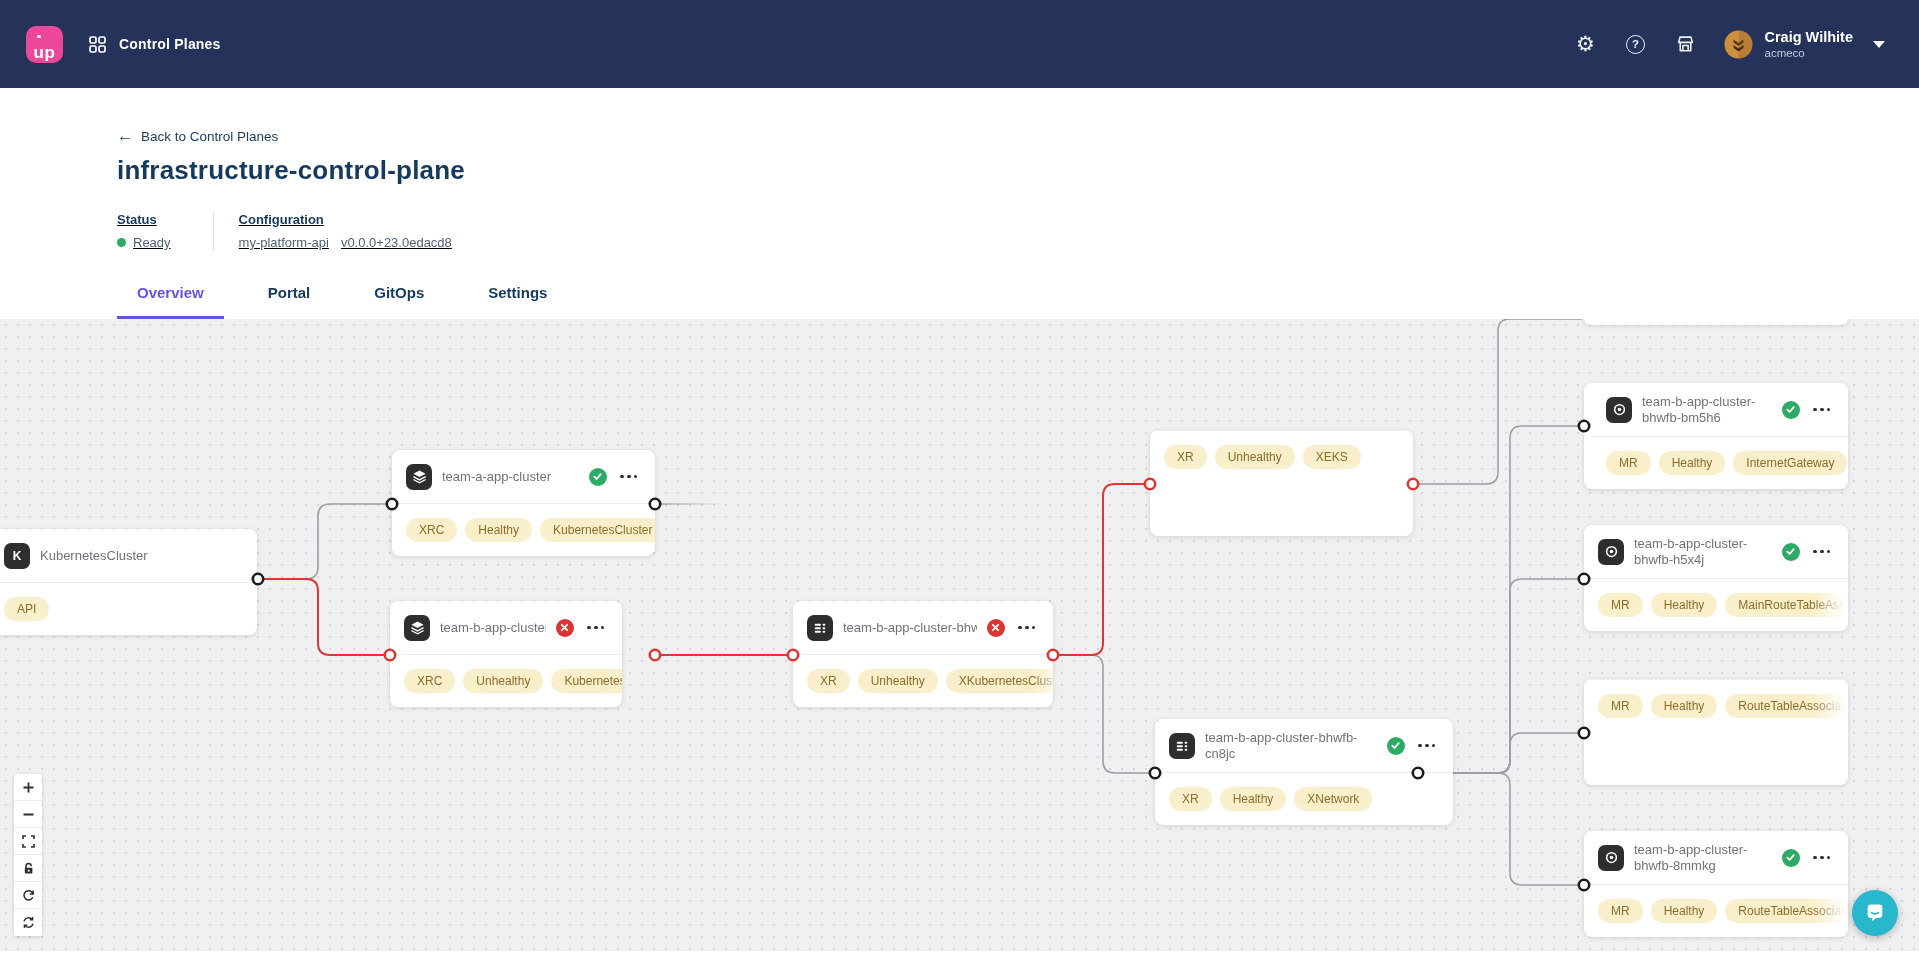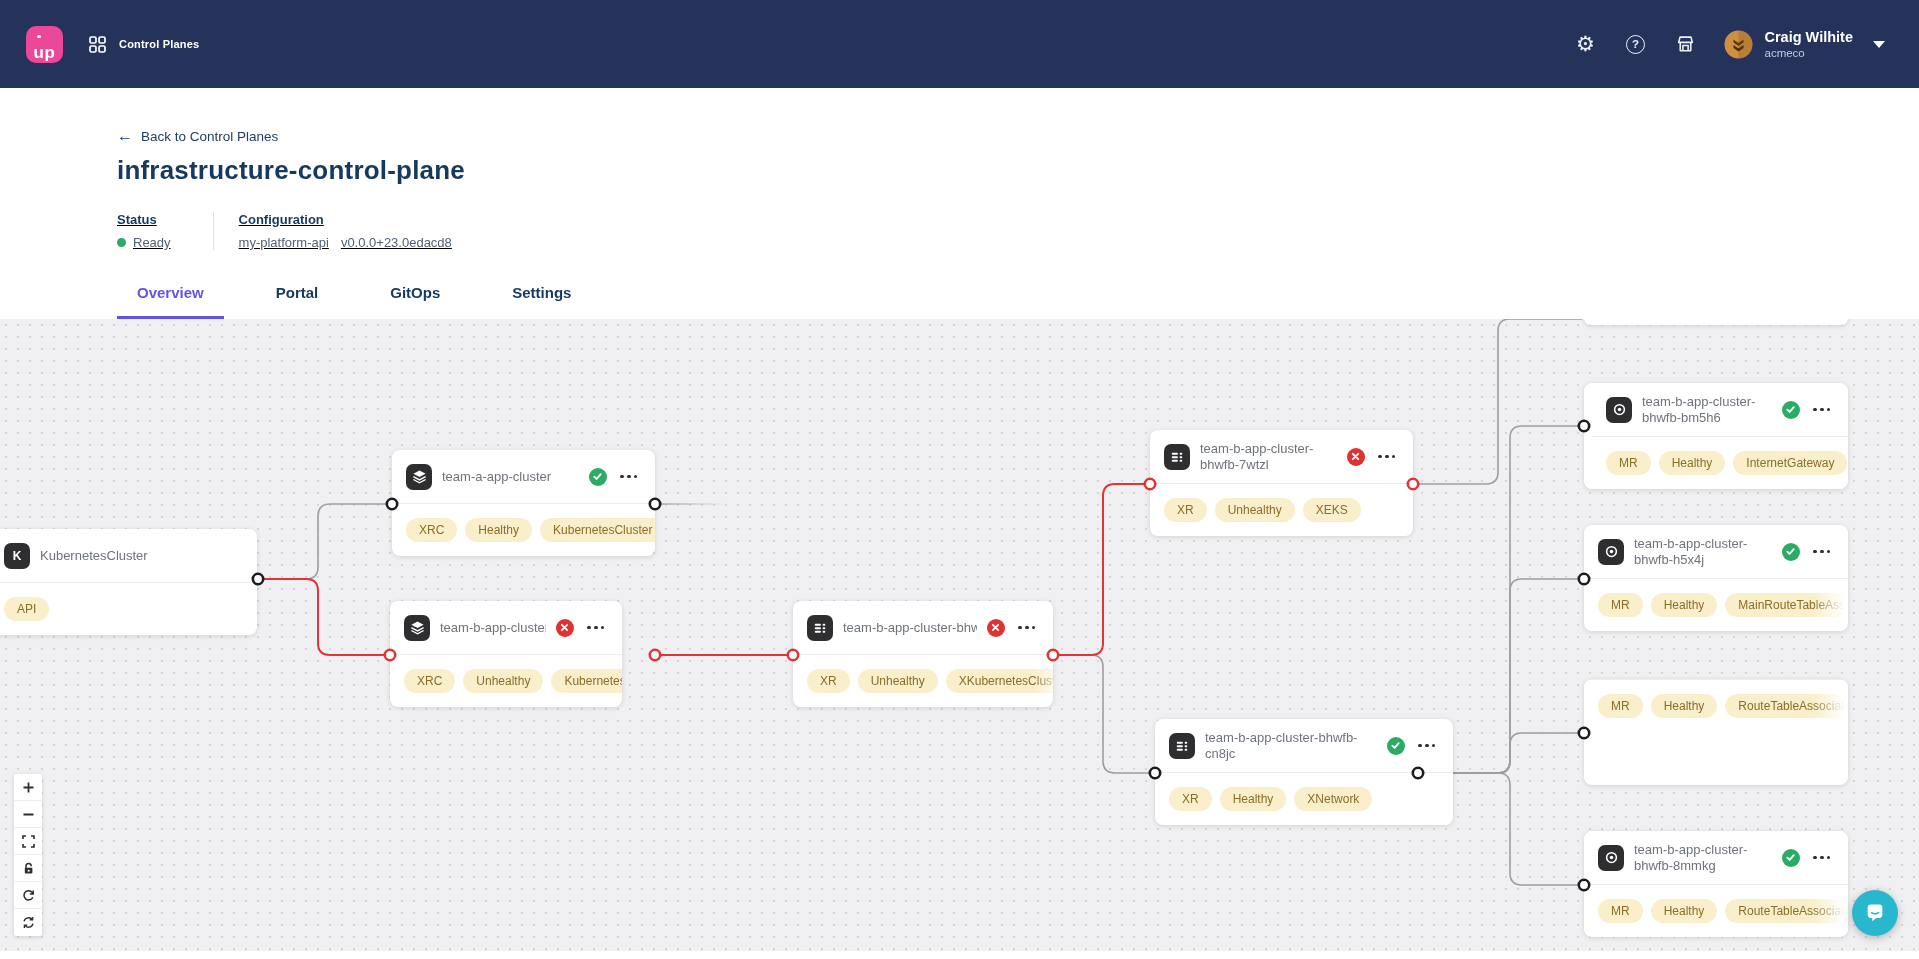--- a/index.html
+++ b/index.html
@@ -9,21 +9,21 @@
   
   .navbar { height:88px; background:#25335B; display:flex; align-items:center;
     padding:0 34px 0 26px; color:#fff; }
   .nav-left { display:flex; align-items:center; gap:22px; }
   .logo { width:37px; height:37px; border-radius:10px; background:#ec4899; position:relative;
     display:flex; align-items:flex-end; justify-content:center; cursor:pointer; }
   .logo span { font-size:17px; font-weight:bold; color:#fff; letter-spacing:.5px; }
   .logo i { position:absolute; width:3.5px; height:3.5px; border-radius:50%; background:#fff;
     top:9px; left:11px; }
   .nav-title-group { display:flex; align-items:center; gap:10px; }
-  .nav-title { font-size:11px; font-weight:bold; letter-spacing:.2px; }
+  .nav-title { font-size:14px; font-weight:bold; letter-spacing:.2px; }
   .nav-spacer { flex:1; }
   .nav-right { display:flex; align-items:center; gap:26px; }
   .nav-ic { width:24px; height:24px; display:flex; align-items:center; justify-content:center;
     cursor:pointer; color:#eef1f8; }
   .help-circle { width:19px; height:19px; border:1.6px solid #eef1f8; border-radius:50%;
     font-size:11.5px; font-weight:bold; display:flex; align-items:center; justify-content:center; }
   .user-chip { display:flex; align-items:center; gap:12px; cursor:pointer; }
   .user-meta { line-height:1.25; }
   .user-name { font-size:14.5px; font-weight:bold; }
   .user-org { font-size:11.5px; color:#c3cadf; }
@@ -38,21 +38,21 @@
   .page-title { margin-top:10px; font-size:26px; font-weight:800; color:#16395f; letter-spacing:.2px; }
   .meta-row { display:flex; margin-top:26px;text-decoration:underline; }
   .meta-col { }
   .meta-label { font-size:13px; font-weight:bold; color:#16395f; }
   .meta-value { margin-top:8px; font-size:13px; color:#4f6076; display:flex; align-items:center; gap:7px; }
   .status-dot { width:9px; height:9px; border-radius:50%; background:#2BAB63; display:inline-block; }
   .meta-divider { width:1px; background:#dde2e8; margin:0 25px 0 42px; }
   .cfg-values { display:flex; gap:12px; }
 
   
-  .tabs { display:flex; gap:32px; margin:30px 0 0 117px; }
+  .tabs { display:flex; gap:24px; margin:30px 0 0 117px; }
   .tab { padding:4px 20px 15px; font-size:15px; font-weight:bold; color:#16395f; cursor:pointer;
     border-bottom:3px solid transparent; }
   .tab.active { color:#6253E8; border-bottom-color:#6253E8; }
 
   
   .canvas { position:relative; width:1919px; height:632px; background:#f0f0f2; overflow:hidden;
     background-image:radial-gradient(#d6d6d9 1px, transparent 1.2px); background-size:12px 12px; }
   .edges, .handles { position:absolute; left:0; top:0; pointer-events:none; }
   .edges { z-index:1; } .handles { z-index:5; }
 
@@ -297,43 +297,20 @@
     </div>
     <div class="sep"></div>
     <div class="node-badges">
       <span class="badge">XR</span>
       <span class="badge">Unhealthy</span>
       <span class="badge fade">XKubernetesCluster</span>
     </div>
   </div>
 
   <div class="node" style="left:1150px; top:111px; width:263px;">
-    <div class="node-head">
-      <span class="node-icon">
-        <svg width="14" height="14" viewBox="0 0 16 16" fill="#fff">
-            <rect x="2" y="3" width="7" height="2.3" rx="1"></rect>
-            <rect x="2" y="7" width="7" height="2.3" rx="1"></rect>
-            <rect x="2" y="11" width="7" height="2.3" rx="1"></rect>
-            <rect x="11" y="3" width="3" height="2.3" rx="1"></rect>
-            <rect x="11" y="7" width="3" height="2.3" rx="1"></rect>
-            <rect x="11" y="11" width="3" height="2.3" rx="1"></rect>
-          </svg>
-      </span>
-      <span class="node-title">team-b-app-cluster-bhwfb-7wtzl</span>
-      <span class="pill bad">
-        <svg width="9" height="9" viewBox="0 0 10 10">
-            <path d="M2 2 L8 8 M8 2 L2 8" stroke="#fff" stroke-width="2" stroke-linecap="round"></path>
-          </svg>
-      </span>
-      <button class="dots">
-          <i></i>
-          <i></i>
-          <i></i>
-        </button>
-    </div>
     <div class="sep"></div>
     <div class="node-badges">
       <span class="badge">XR</span>
       <span class="badge">Unhealthy</span>
       <span class="badge">XEKS</span>
     </div>
   </div>
 
   <div class="node" style="left:1155px; top:400px; width:298px;">
     <div class="node-head">

